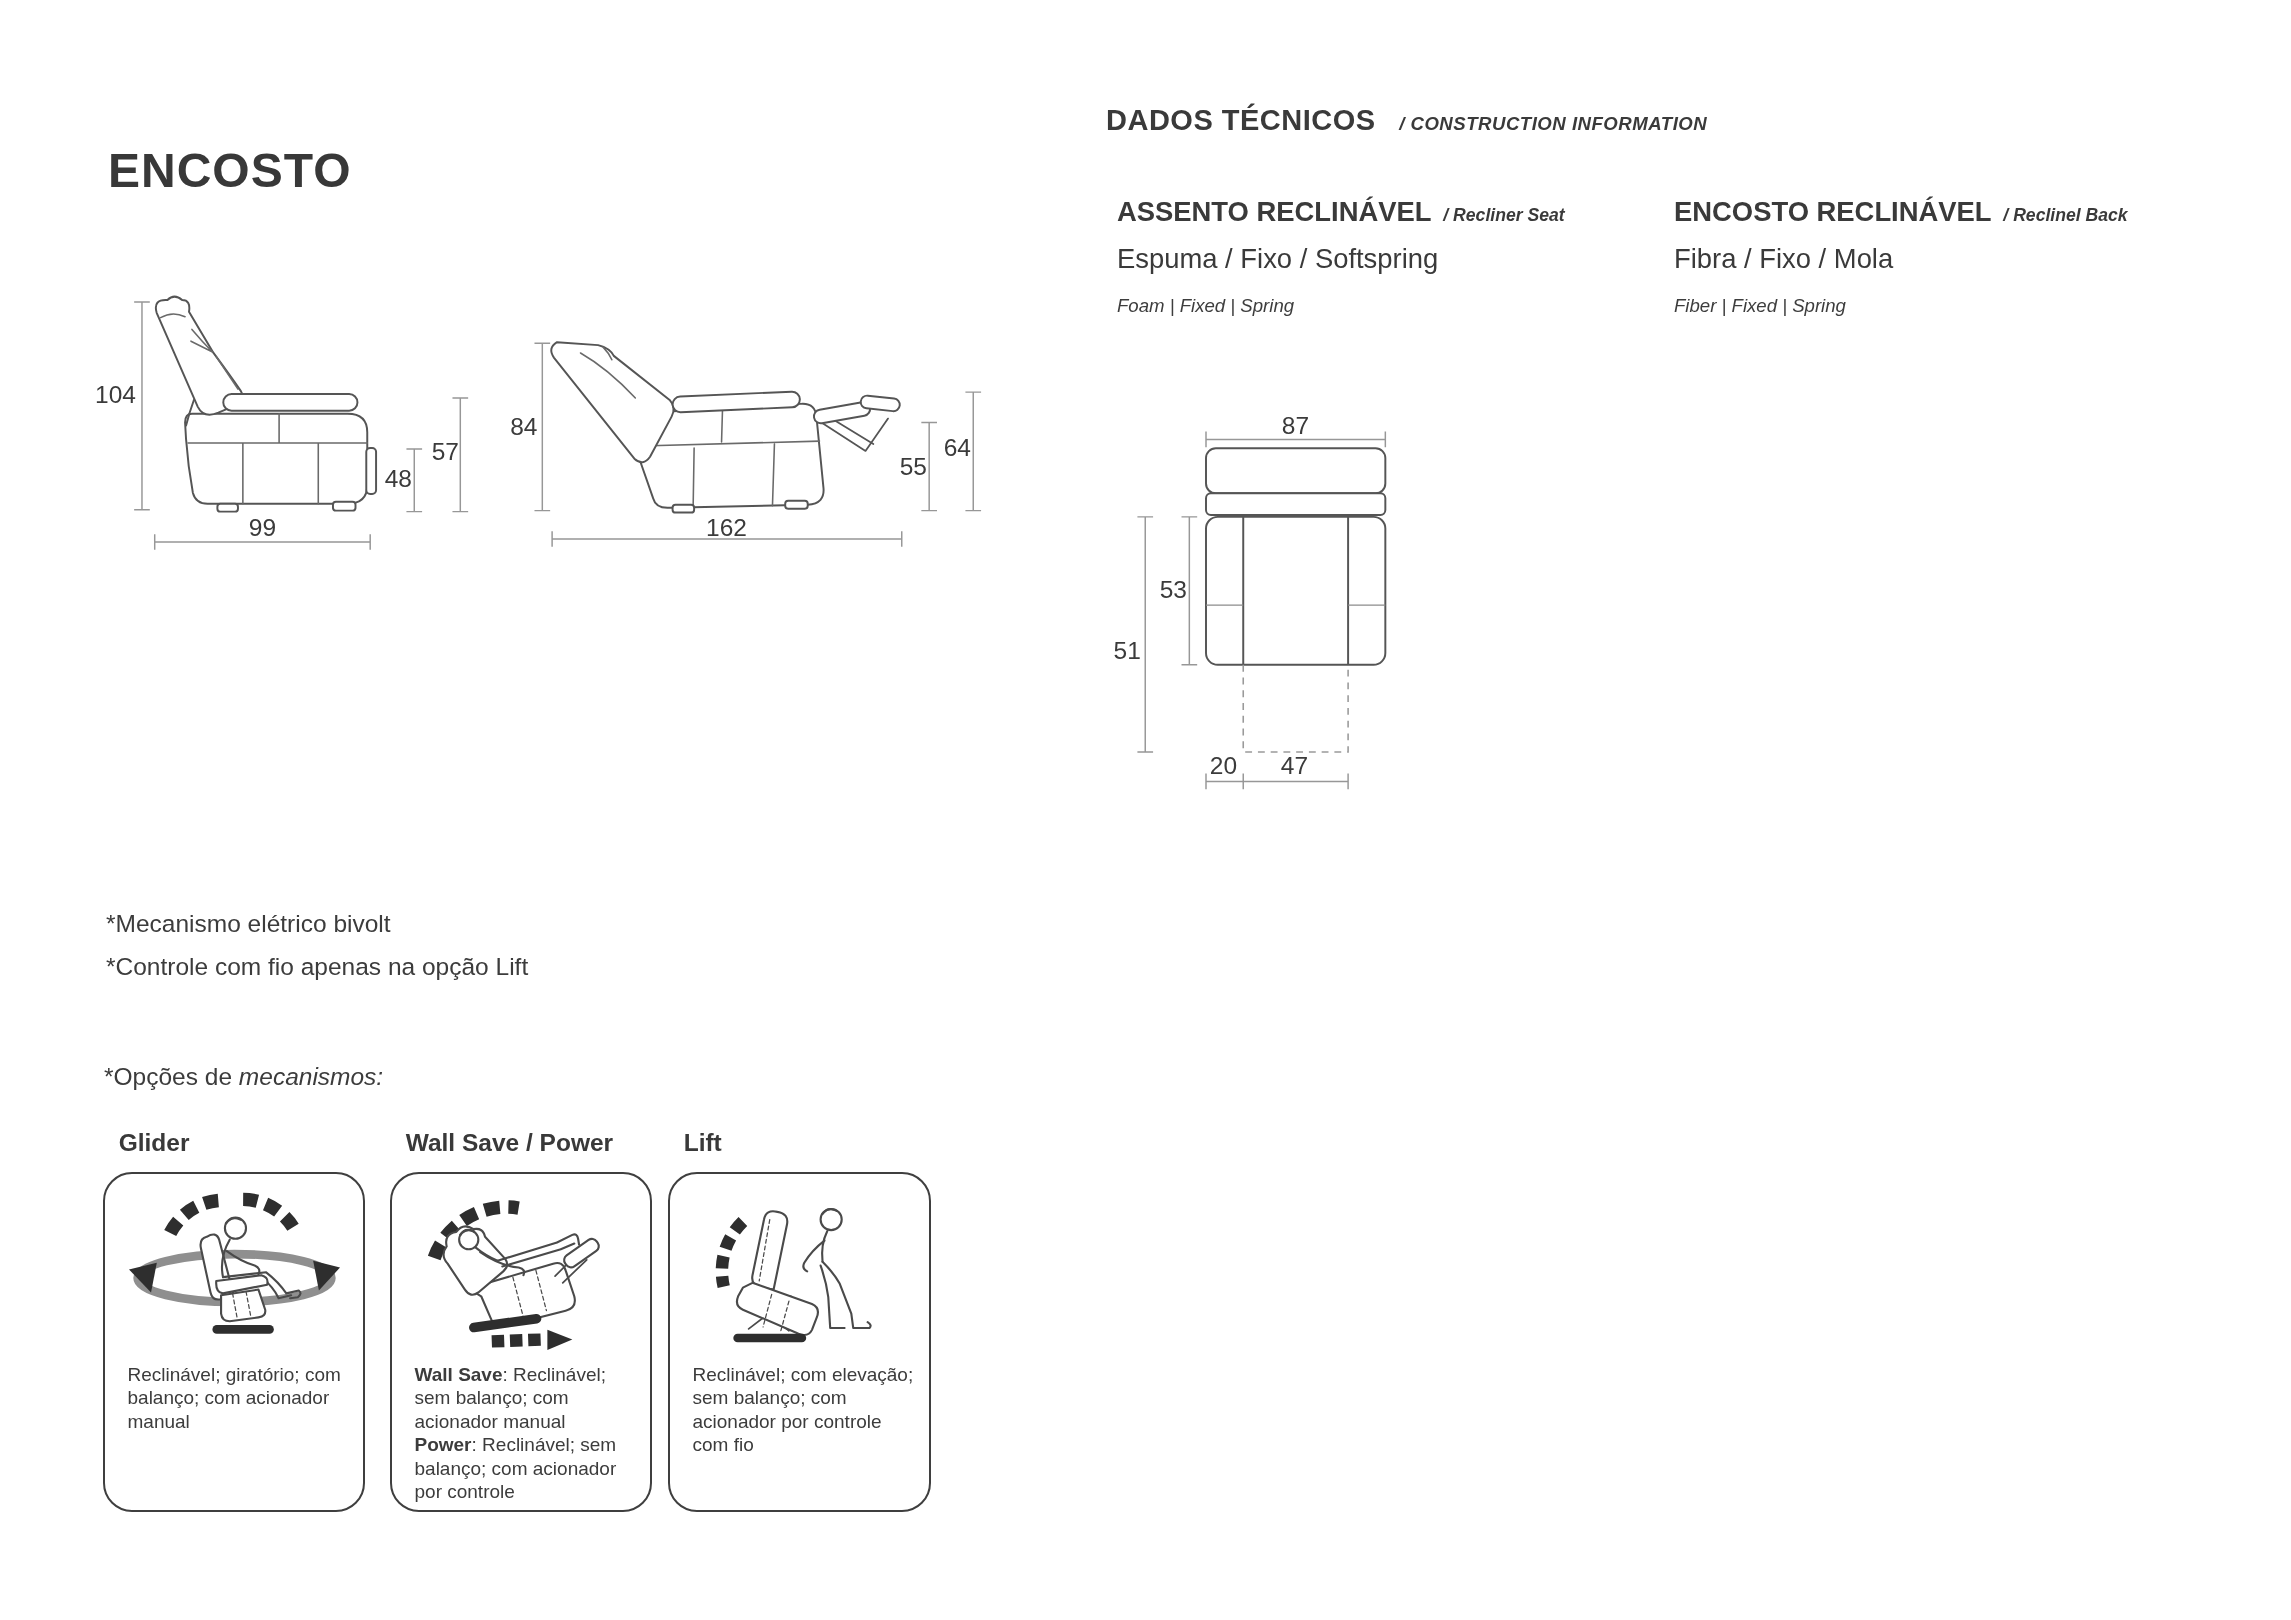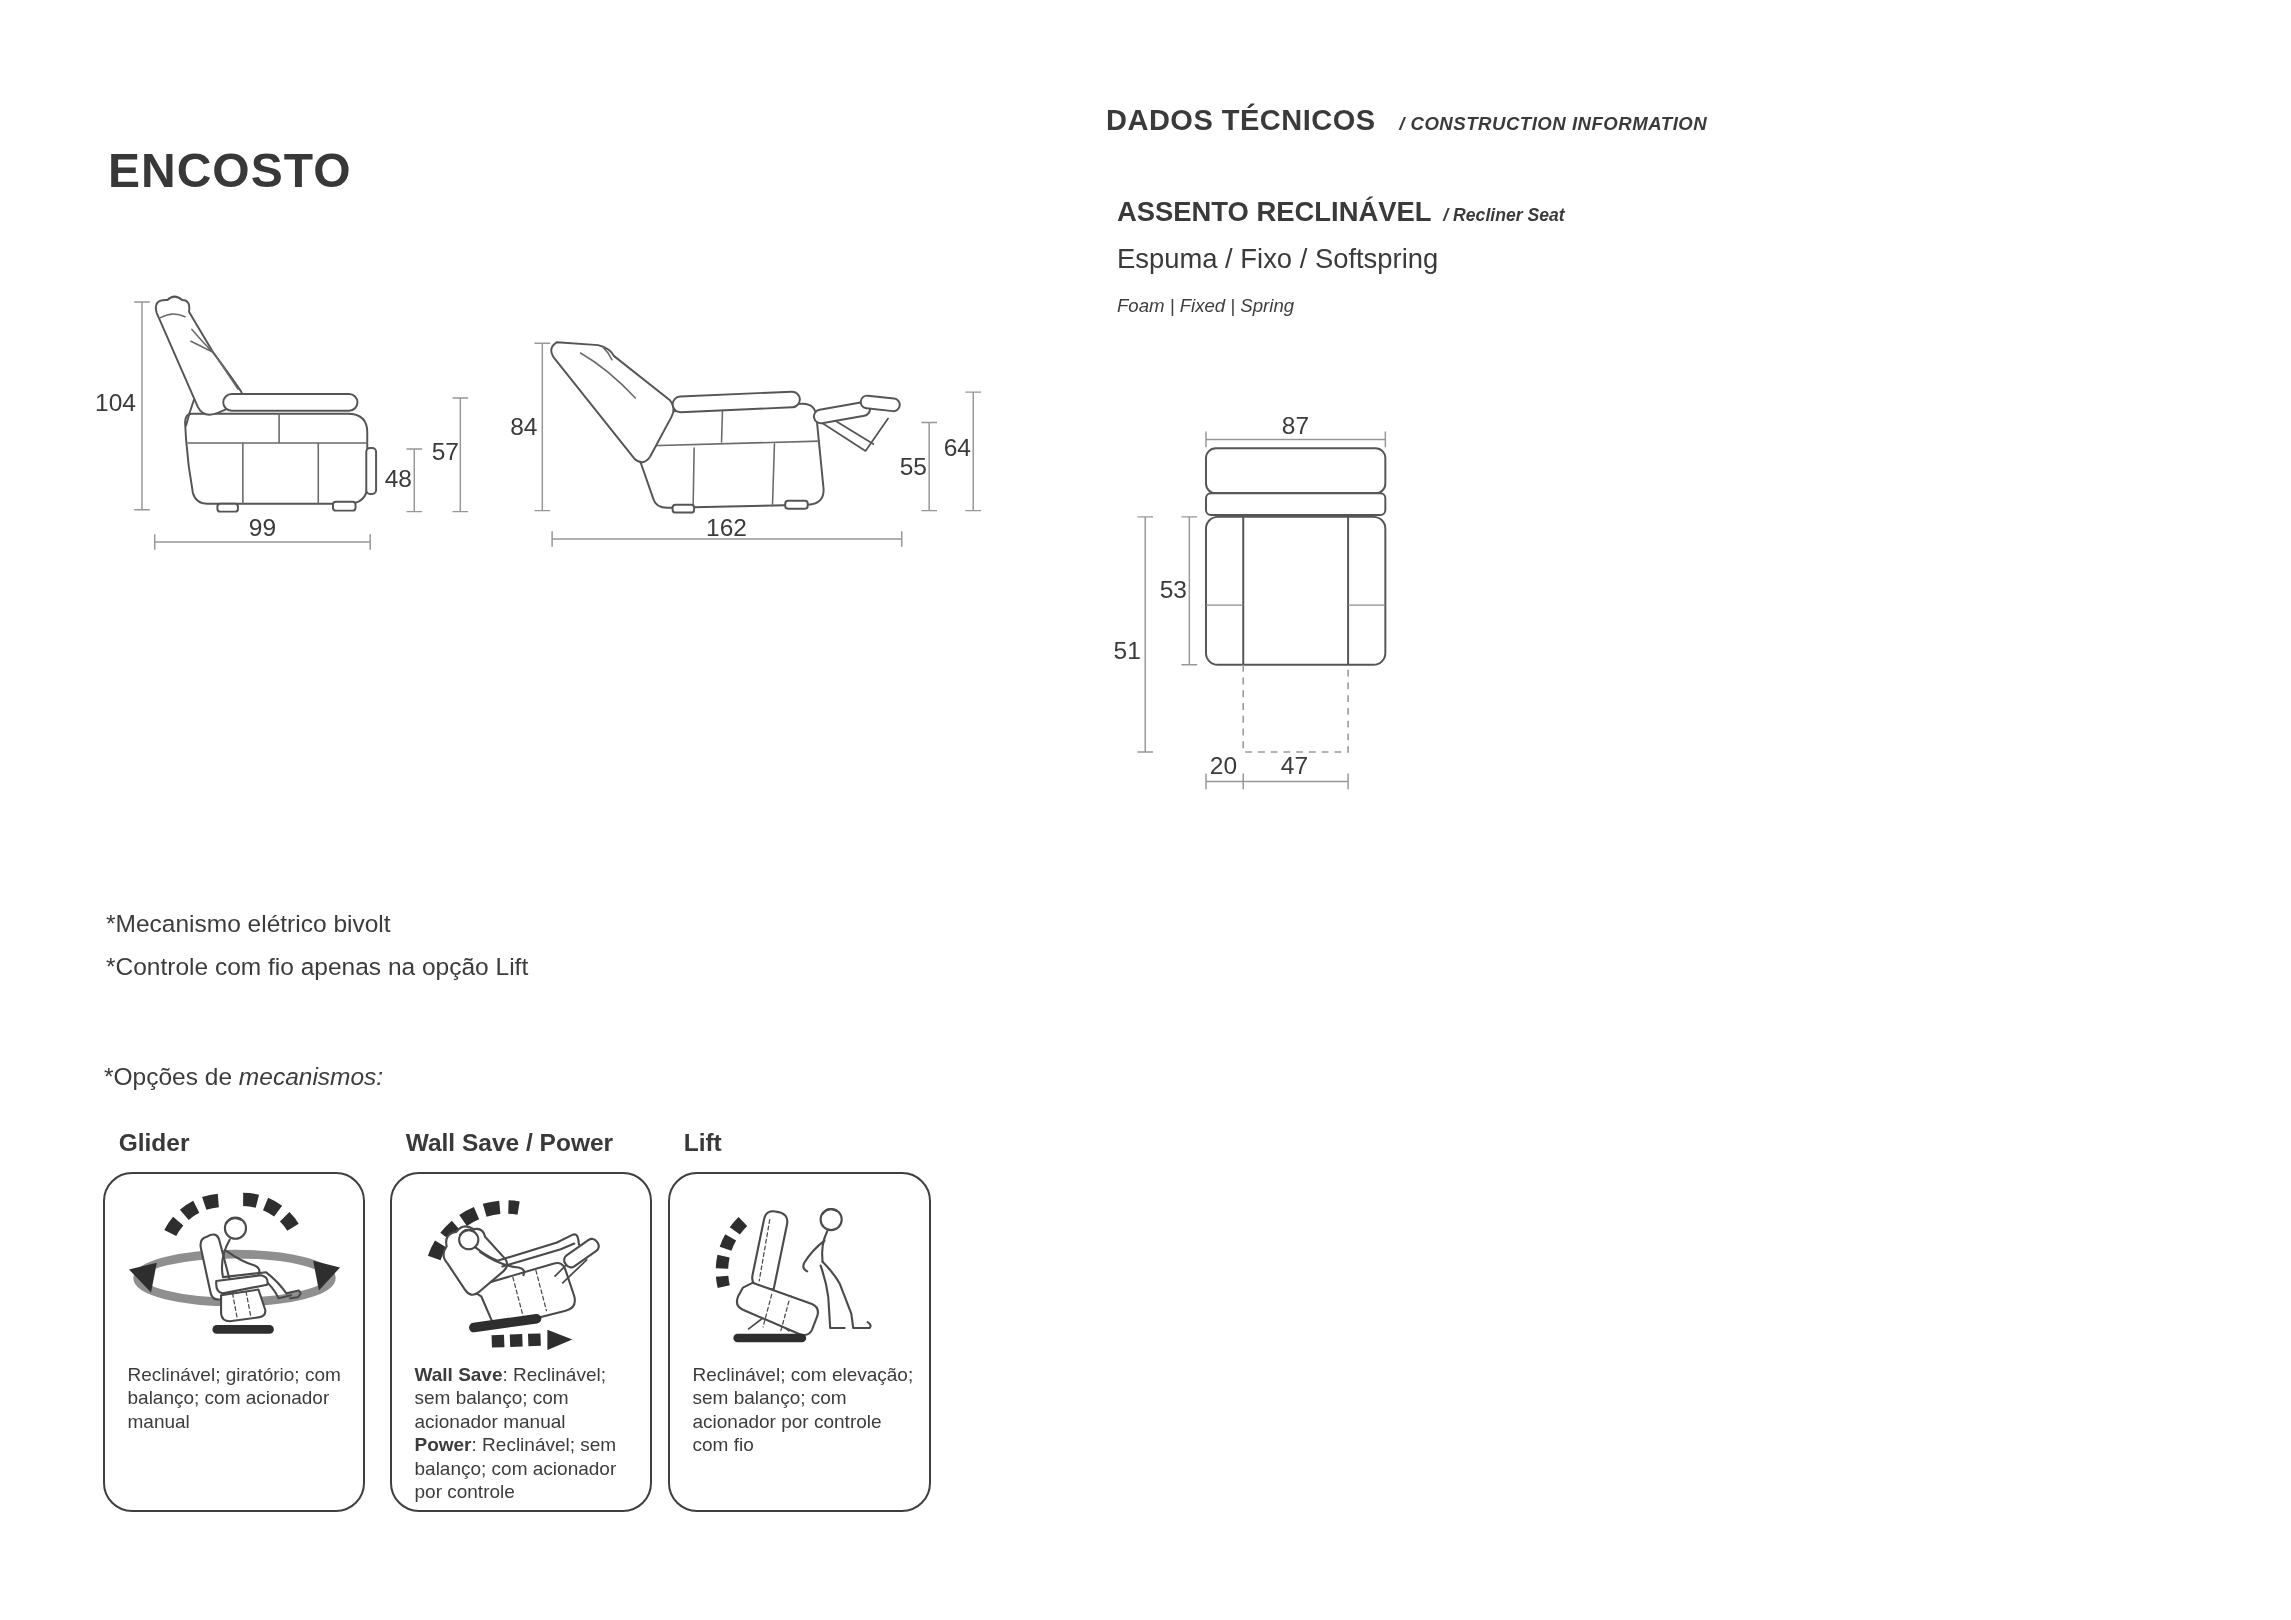--- a/index.html
+++ b/index.html
@@ -42,20 +42,28 @@
 
   <div class="spec" style="left:1117px;top:196px;width:549px;height:137px;">
     <div class="spec-title">
       <span class="sp-pt">ASSENTO RECLINÁVEL</span>
       <span class="sp-en">/ Recliner Seat</span>
     </div>
     <div class="sp-val" style="left:0;top:47px;">Espuma  / Fixo / Softspring</div>
     <div class="sp-sub" style="left:0;top:99px;">Foam | Fixed | Spring</div>
   </div>
 
+  <div class="spec" style="left:1674px;top:196px;width:549px;height:137px;">
+    <div class="spec-title">
+      <span class="sp-pt">ENCOSTO RECLINÁVEL</span>
+      <span class="sp-en">/ Reclinel Back</span>
+    </div>
+    <div class="sp-val" style="left:0;top:47px;">Fibra / Fixo / Mola</div>
+    <div class="sp-sub" style="left:0;top:99px;">Fiber | Fixed | Spring</div>
+  </div>
 
   <div class="drawing" style="left:93px;top:292px;width:382px;height:260px;">
     <svg width="382" height="260" viewBox="0 0 390 265">
       <g stroke="#979797" stroke-width="1.5" fill="none">
         <path d="M50,10 L50,222 M42,10 L58,10 M42,222 L58,222"></path>
         <path d="M63,255 L283,255 M63,247 L63,263 M283,247 L283,263"></path>
         <path d="M328,160 L328,224 M320,160 L336,160 M320,224 L336,224"></path>
         <path d="M375,108 L375,224 M367,108 L383,108 M367,224 L383,224"></path>
       </g>
       <g stroke="#555" stroke-width="2" fill="#fff" stroke-linejoin="round" stroke-linecap="round">
@@ -63,21 +71,21 @@
         <path d="M97,154 L280,154 M190,124 L190,154 M153,154 L153,216 M230,154 L230,216" fill="none" stroke-width="1.6" stroke="#6a6a6a"></path>
         <rect x="127" y="216" width="21" height="8" rx="3"></rect>
         <rect x="245" y="214" width="23" height="9" rx="3"></rect>
         <rect x="279" y="159" width="10" height="47" rx="4"></rect>
         <path d="M65,21 Q61,7 76,8 Q83,1 91,8 Q100,8 98,20 L123,62 Q140,85 151,101 Q156,109 149,114 L128,123 Q113,129 107,117 Z"></path>
         <path d="M103,110 Q98,124 95,136" fill="none"></path>
         <path d="M69,26 Q81,19 94,25 M101,38 Q112,51 122,61 M122,61 Q110,55 100,50 M126,66 Q138,84 148,99" fill="none" stroke-width="1.6" stroke="#6a6a6a"></path>
         <rect x="133" y="104" width="137" height="17" rx="8.5"></rect>
       </g>
     </svg>
-    <span class="dim" style="left:0;top:99px;width:43px;text-align:right;">104</span>
+    <span class="dim" style="left:0;top:91px;width:43px;text-align:right;">104</span>
     <span class="dim" style="left:140px;top:224px;width:59px;text-align:center;">99</span>
     <span class="dim" style="left:286px;top:175px;width:33px;text-align:right;">48</span>
     <span class="dim" style="left:331px;top:148px;width:35px;text-align:right;">57</span>
   </div>
 
   <div class="drawing" style="left:510px;top:292px;width:475px;height:260px;">
     <svg width="475" height="260" viewBox="0 0 485 265">
       <g stroke="#979797" stroke-width="1.5" fill="none">
         <path d="M33,52 L33,223 M25,52 L41,52 M25,223 L41,223"></path>
         <path d="M43,252 L400,252 M43,244 L43,260 M400,244 L400,260"></path>

